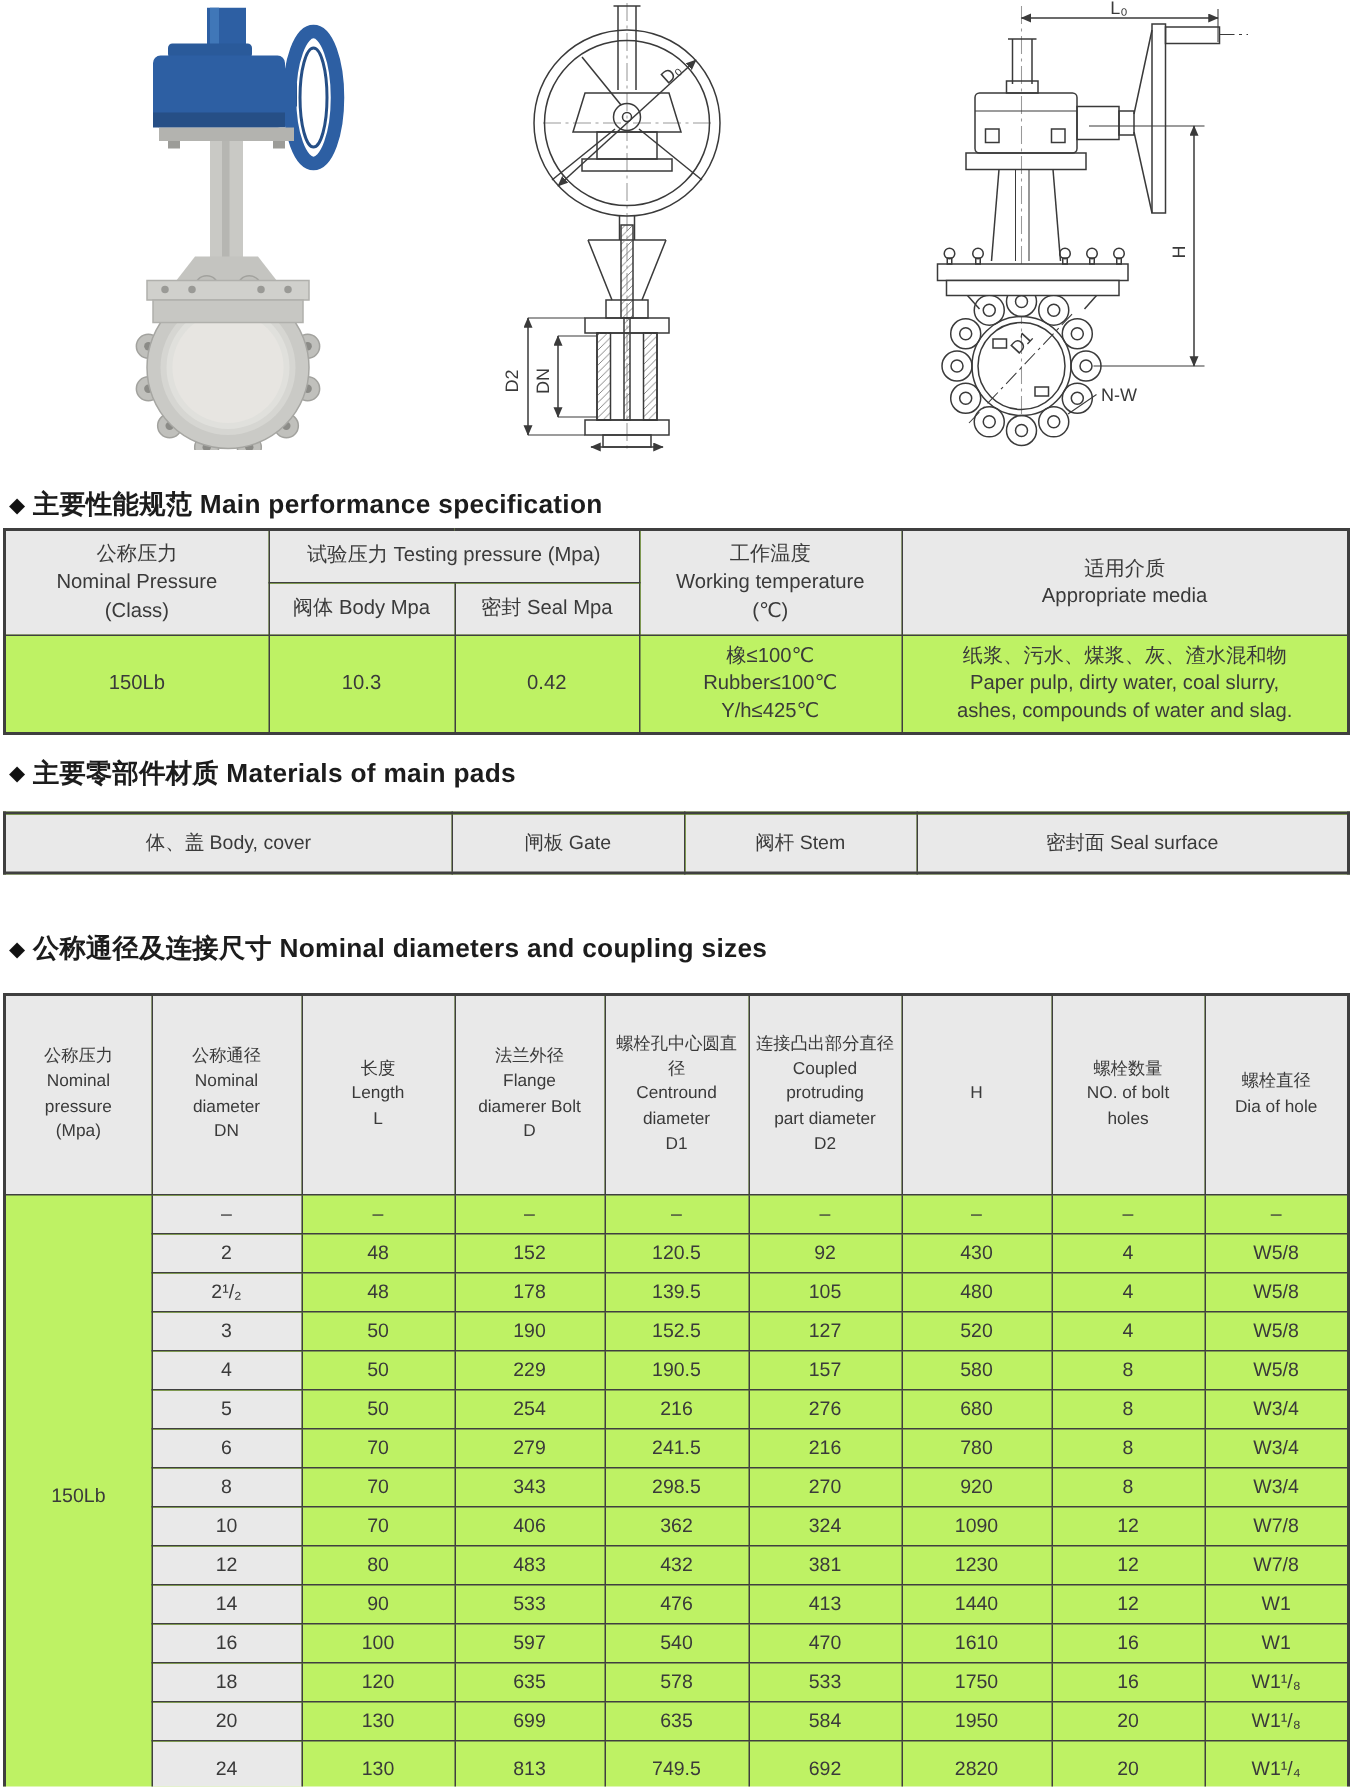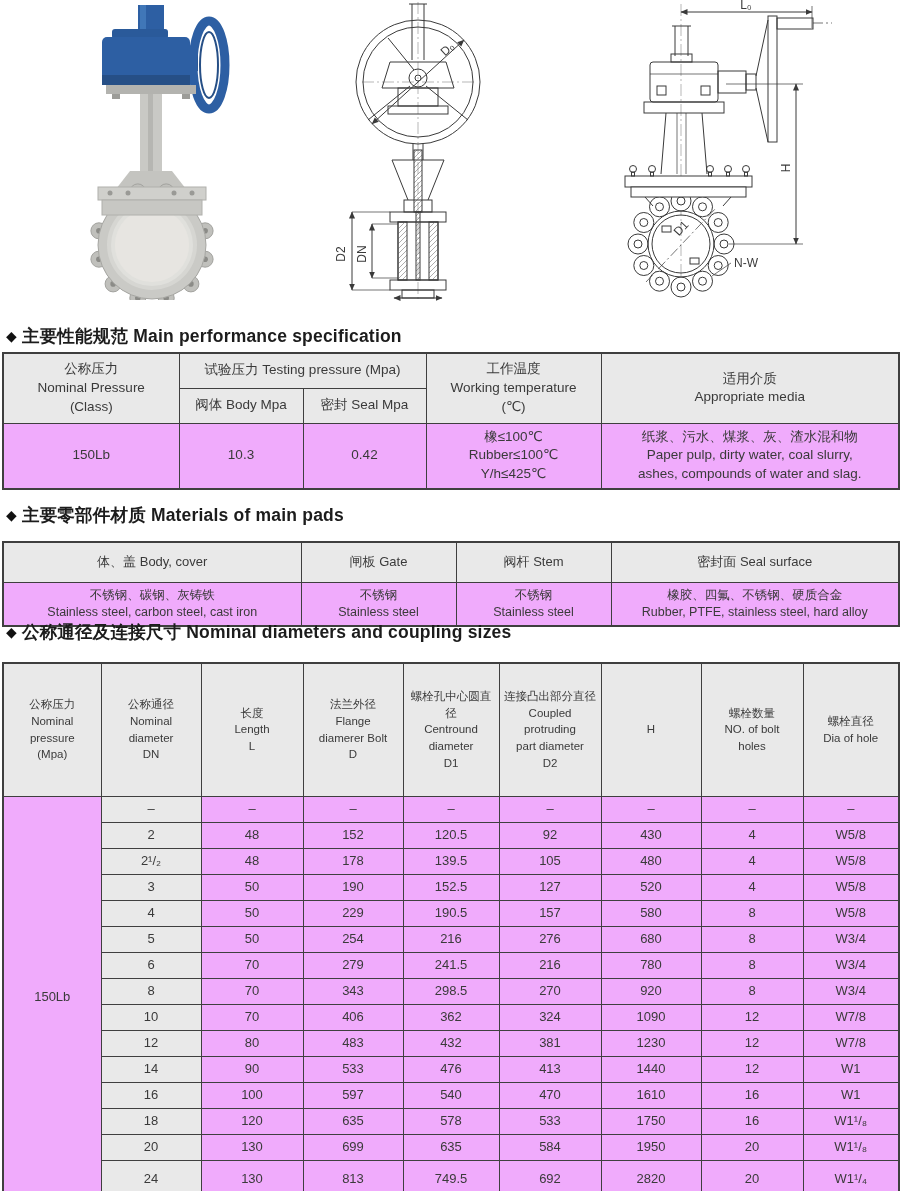--- a/index.html
+++ b/index.html
@@ -8,21 +8,21 @@
     font-family:"Liberation Sans","DejaVu Sans",sans-serif;
     color:#3a3a3a;
   }
   .page{position:relative;width:900px;height:1191px;background:#fff;overflow:hidden;}
   .fig{position:absolute;}
   .section-title{
     position:absolute;left:6px;display:flex;align-items:center;gap:5px;
     font-size:17.5px;font-weight:600;color:#1c1c1c;letter-spacing:.2px;white-space:nowrap;
   }
   .section-title .diamond{font-size:14px;line-height:1;color:#111;}
-  table{border-collapse:collapse;table-layout:fixed;position:absolute;left:2px;background:#f0abfc;border:2px solid #3f3f3f;}
+  table{border-collapse:collapse;table-layout:fixed;position:absolute;left:2px;background:#bef264;border:2px solid #3f3f3f;}
   th,td{
     border:1.5px solid #3f3f3f;text-align:center;vertical-align:middle;
     white-space:pre-line;font-weight:normal;padding:0 2px;overflow:hidden;
     line-height:1.38;
   }
   .shade{background:#e9e9e9;}
   .spec-table{top:352px;width:896px;font-size:13.5px;}
   .materials-table{top:541px;width:896px;font-size:13px;}
   .materials-table td{font-size:12.5px;}
   .dims-table{top:662px;width:896px;}
@@ -327,30 +327,20 @@
         <col style="width:155px">
         <col style="width:155px">
         <col style="width:288px">
       </colgroup>
     <tbody>
         <tr style="height:40px">
       <th class="shade">体、盖 Body, cover</th>
       <th class="shade">闸板 Gate</th>
       <th class="shade">阀杆 Stem</th>
       <th class="shade">密封面 Seal surface</th>
-    </tr>
-    <tr style="height:44px">
-      <td>不锈钢、碳钢、灰铸铁
-Stainless steel, carbon steel, cast iron</td>
-      <td>不锈钢
-Stainless steel</td>
-      <td>不锈钢
-Stainless steel</td>
-      <td>橡胶、四氟、不锈钢、硬质合金
-Rubber, PTFE, stainless steel, hard alloy</td>
     </tr>
   </tbody>
     </table>
 
   <div class="section-title" style="top:620px">
     <span class="diamond">◆</span>
     <span>公称通径及连接尺寸</span>
     <span>Nominal diameters and coupling sizes</span>
   </div>
 

